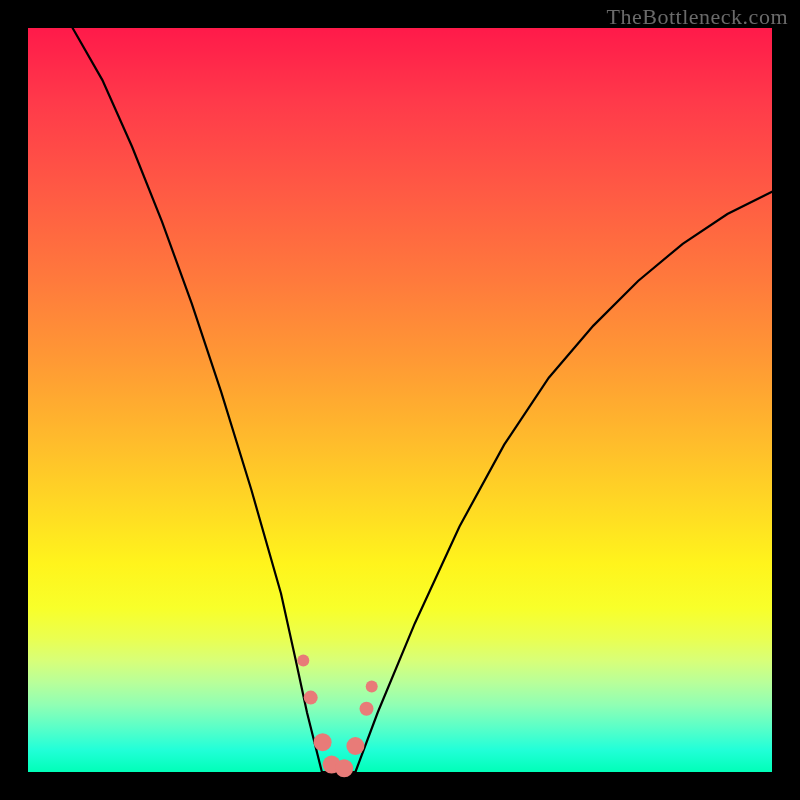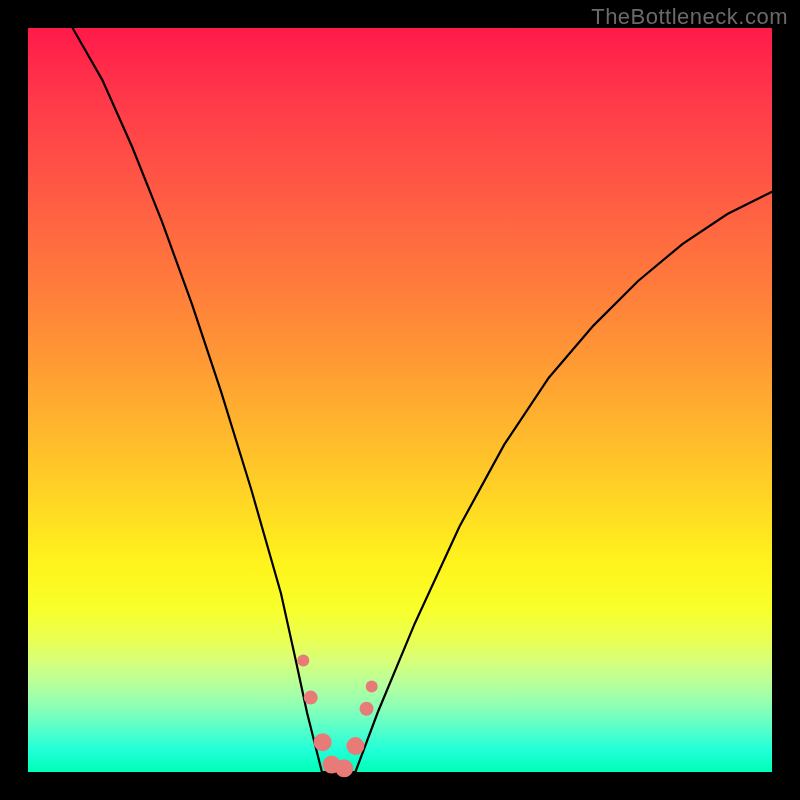--- a/index.html
+++ b/index.html
@@ -11,20 +11,21 @@
     overflow: hidden;
     font-family: Arial, Helvetica, sans-serif;
   }
   .frame {
     position: absolute;
     top: 0;
     left: 0;
     width: 800px;
     height: 686px;
     background: #000;
+    font-family: Liberation Serif, serif;
   }
   .plot {
     position: absolute;
     top: 28px;
     left: 28px;
     width: 744px;
     height: 744px;
     background: linear-gradient(to bottom,
       #ff1a4a 0%,
       #ff3a4a 10%,

